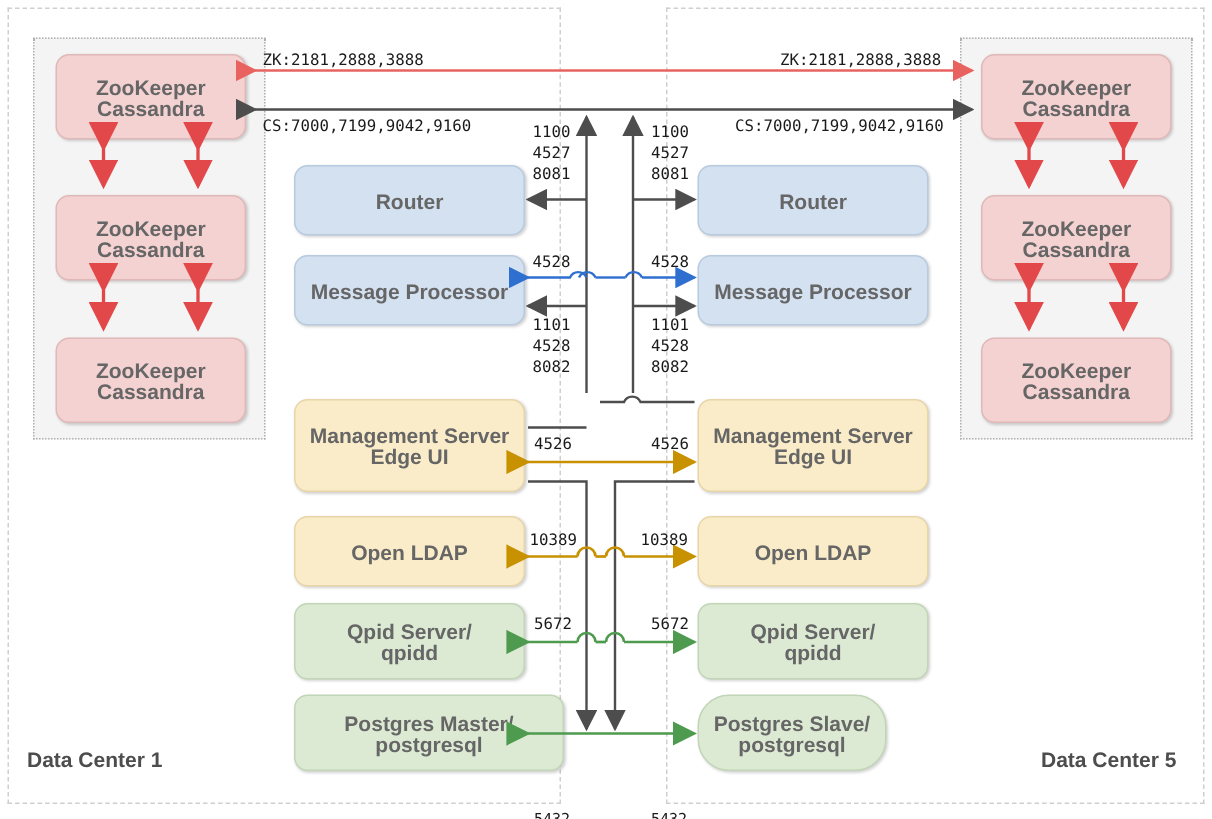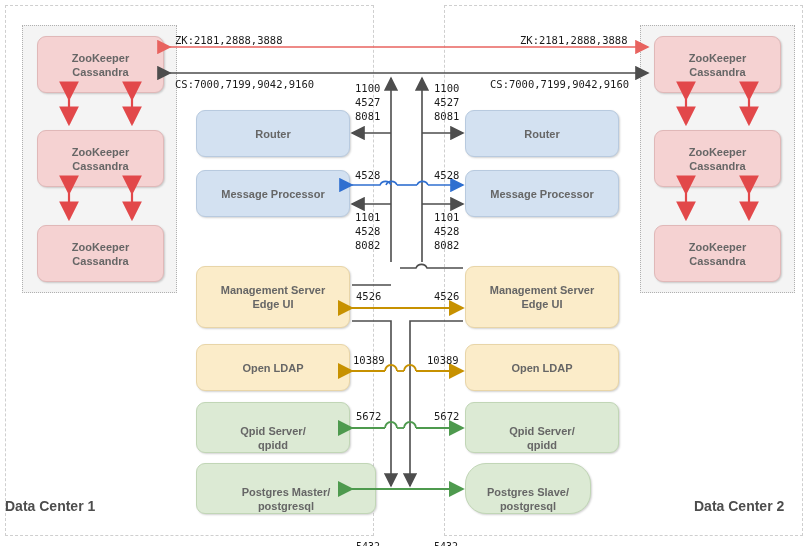--- a/index.html
+++ b/index.html
@@ -2,43 +2,43 @@
 <html><head>
 <meta charset="utf-8">
 <style>
   html,body{margin:0;padding:0;background:#ffffff;}
   body{font-family:"Liberation Sans",sans-serif;}
   #stage{position:relative;width:808px;height:546px;background:#fff;overflow:hidden;}
   .dc-frame{position:absolute;border:1px dashed #cfcfcf;box-sizing:border-box;}
   .dc-label{position:absolute;font-size:14px;font-weight:bold;color:#4d4d4d;white-space:nowrap;}
   .cluster{position:absolute;background:#f4f4f4;border:1px dotted #b0b0b0;box-sizing:border-box;}
   .node{position:absolute;box-sizing:border-box;border-radius:9px;display:flex;align-items:center;
-        justify-content:center;text-align:center;font-size:11px;font-weight:bold;color:#666666;
+        justify-content:center;text-align:center;font-size:14px;font-weight:bold;color:#666666;
         line-height:14px;box-shadow:1px 1px 2px rgba(0,0,0,.18);}
   .node span{display:block;}
   .n-pink{background:#f5d2d2;border:1px solid #e0b8b8;}
   .n-blue{background:#d3e1f1;border:1px solid #b8cadf;}
   .n-yellow{background:#fbecc9;border:1px solid #e8d5a8;}
-  .n-green{background:#dcead4;border:1px solid #c1d6b6;align-items:flex-end;}
+  .n-green{background:#dcead4;border:1px solid #c1d6b6;}
   .lbl{position:absolute;font-family:"DejaVu Sans Mono","Liberation Mono",monospace;
        font-size:10.5px;color:#1a1a1a;white-space:nowrap;line-height:13px;}
   .lbl-s{position:absolute;font-family:"DejaVu Sans Mono","Liberation Mono",monospace;
        font-size:10px;color:#1a1a1a;white-space:nowrap;line-height:13px;margin-top:46px;}
   svg.overlay{position:absolute;left:0;top:0;width:808px;height:546px;pointer-events:none;}
 </style>
 </head>
 <body>
 
 <div id="stage">
 
   <div class="dc-frame" style="left:5px;top:5px;width:369px;height:531px;"></div>
   <div class="dc-frame" style="left:444px;top:5px;width:359px;height:531px;"></div>
 
-  <div class="dc-label" style="left:5px;top:498px;">Data Center 1</div>
-  <div class="dc-label" style="left:694px;top:498px;">Data Center 2</div>
+  <div class="dc-label" style="left:18px;top:498px;">Data Center 1</div>
+  <div class="dc-label" style="left:694px;top:498px;">Data Center 5</div>
 
   <div class="cluster" style="left:22px;top:25px;width:155px;height:268px;"></div>
   <div class="cluster" style="left:640px;top:25px;width:155px;height:268px;"></div>
 
   <div class="node n-pink" style="left:37px;top:36px;width:127px;height:57px;">
     <div>
       <span>ZooKeeper</span>
       <span>Cassandra</span>
     </div>
   </div>

